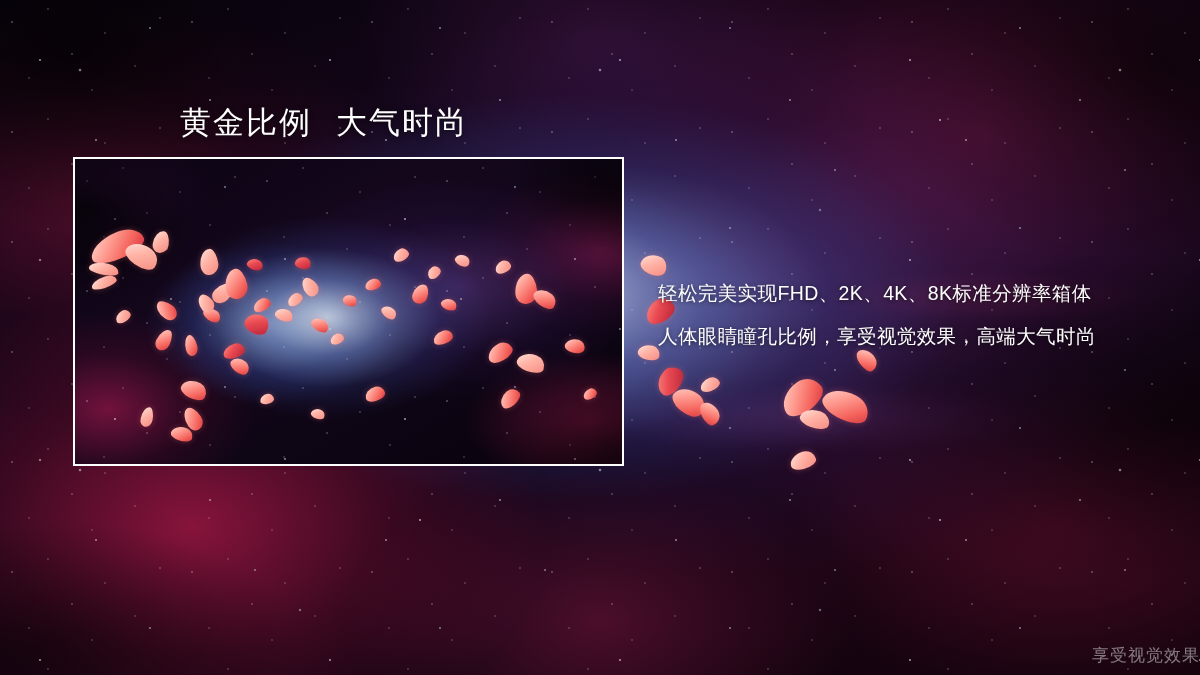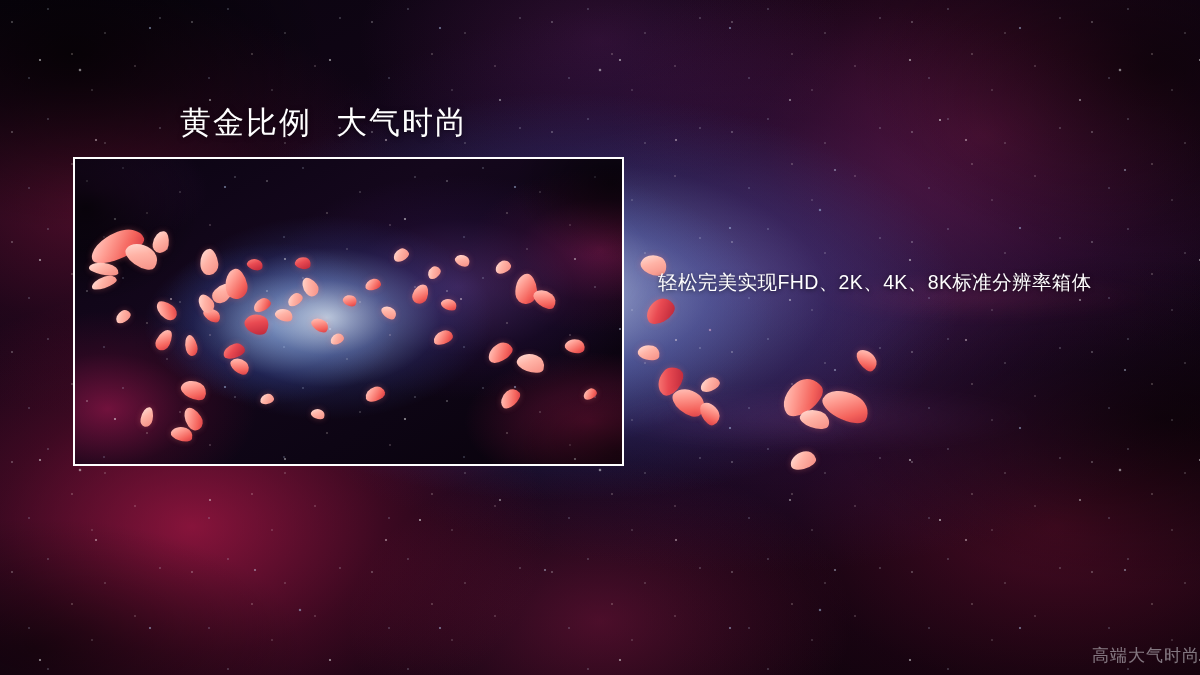--- a/index.html
+++ b/index.html
@@ -114,21 +114,21 @@
   }
 
   
   #headline{
     position:absolute;left:180px;top:102px;
     color:#ffffff;font-size:31px;letter-spacing:2px;white-space:nowrap;
     text-shadow:0 1px 5px rgba(0,0,0,.55);
   }
   #headline .gap{display:inline-block;width:24px;}
 
-  #body-copy{position:absolute;left:658px;top:261px;}
+  #body-copy{position:absolute;left:658px;top:272px;}
   #body-copy .line{
     color:#ffffff;font-size:19.5px;line-height:43px;white-space:nowrap;
     letter-spacing:.4px;text-shadow:0 1px 4px rgba(0,0,0,.6);
   }
 
   #watermark{
     position:absolute;right:0px;bottom:8px;
     color:rgba(225,225,230,.52);font-size:17px;letter-spacing:1px;white-space:nowrap;
   }
 </style>
@@ -215,17 +215,18 @@
       <div class="petal" style="left:508px;top:230px;width:14px;height:10px;transform:rotate(-25deg);"></div>
     </div>
   </div>
 
   <div id="headline">
     <span>黄金比例</span><span class="gap"></span><span>大气时尚</span>
   </div>
 
   <div id="body-copy">
     <div class="line">轻松完美实现FHD、2K、4K、8K标准分辨率箱体</div>
+    <div class="line">人体眼睛瞳孔比例，享受视觉效果，高端大气时尚</div>
   </div>
 
-  <div id="watermark">高端大气时尚</div>
+  <div id="watermark">享受视觉效果</div>
 
 </div>
 
 </body></html>

